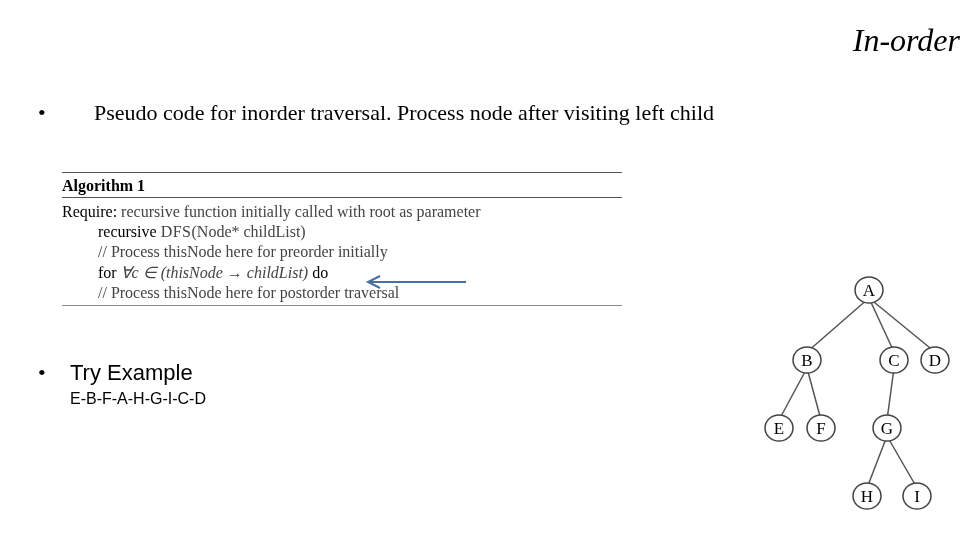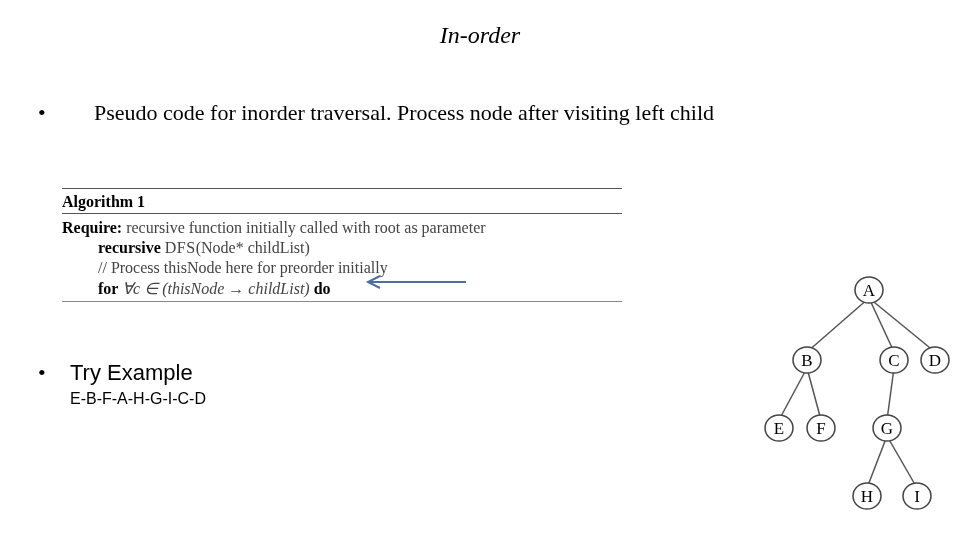--- a/index.html
+++ b/index.html
@@ -16,23 +16,23 @@
     position: relative;
     width: 960px;
     height: 540px;
     box-sizing: border-box;
   }
   .title {
     position: absolute;
     top: 22px;
     left: 0;
     width: 100%;
-    text-align: center;
+    text-align: right;
     font-style: italic;
-    font-size: 24px;
+    font-size: 32px;
     font-family: Georgia, serif;
   }
   .bullets {
     position: absolute;
     top: 100px;
     left: 30px;
     width: 740px;
     font-size: 22px;
     line-height: 1.2;
   }
@@ -43,21 +43,21 @@
   .bullet .dot {
     width: 32px;
     padding-left: 8px;
   }
   .bullet .txt {
     flex: 1;
     margin-left: 24px;
   }
   .algo {
     position: absolute;
-    top: 186px;
+    top: 170px;
     left: 62px;
     width: 560px;
     font-family: "Times New Roman", serif;
     font-size: 16px;
     color: #444;
   }
   .algo-rule {
     border-top: 1px solid #555;
     margin: 2px 0 4px 0;
   }
@@ -67,21 +67,21 @@
   .algo-head {
     font-weight: bold;
     color: #000;
     margin-bottom: 1px;
   }
   .algo-line {
     padding: 1px 0;
   }
   .indent1 { padding-left: 36px; }
   .indent2 { padding-left: 68px; }
-  .kw { font-weight: bold; color: #000; }
+  .kw { font-weight: normal; color: #000; }
   .sc { font-variant: small-caps; letter-spacing: 0.5px; text-align: center; }
   .math { font-style: italic; font-family: "Times New Roman", serif; }
   .arrow-annot {
     position: absolute;
     top: 275px;
     left: 362px;
     width: 106px;
     height: 14px;
   }
   .try-section {
@@ -131,20 +131,21 @@
     <div class="algo-line">
       <span class="kw">Require:</span><span> recursive function initially called with root as parameter</span>
     </div>
     <div class="algo-line indent1">
       <span class="kw">recursive </span><span class="sc">DFS</span><span>(Node* childList)</span>
     </div>
     <div class="algo-line indent1">// Process thisNode here for preorder initially</div>
     <div class="algo-line indent1">
       <span class="kw">for   </span><span class="math">∀c ∈ (thisNode → childList)</span><span class="kw">  do</span>
     </div>
+    <div class="algo-line indent1">// Process thisNode here for postorder traversal</div>
     <div class="algo-rule thin"></div>
   </div>
 
   <svg class="arrow-annot" viewBox="0 0 106 14">
     <line x1="8" y1="7" x2="104" y2="7" stroke="#4a6fa0" stroke-width="2"></line>
     <polyline points="18,1 6,7 18,13" fill="none" stroke="#4a6fa0" stroke-width="2"></polyline>
   </svg>
 
   <div class="try-section">
     <div class="try-head">

